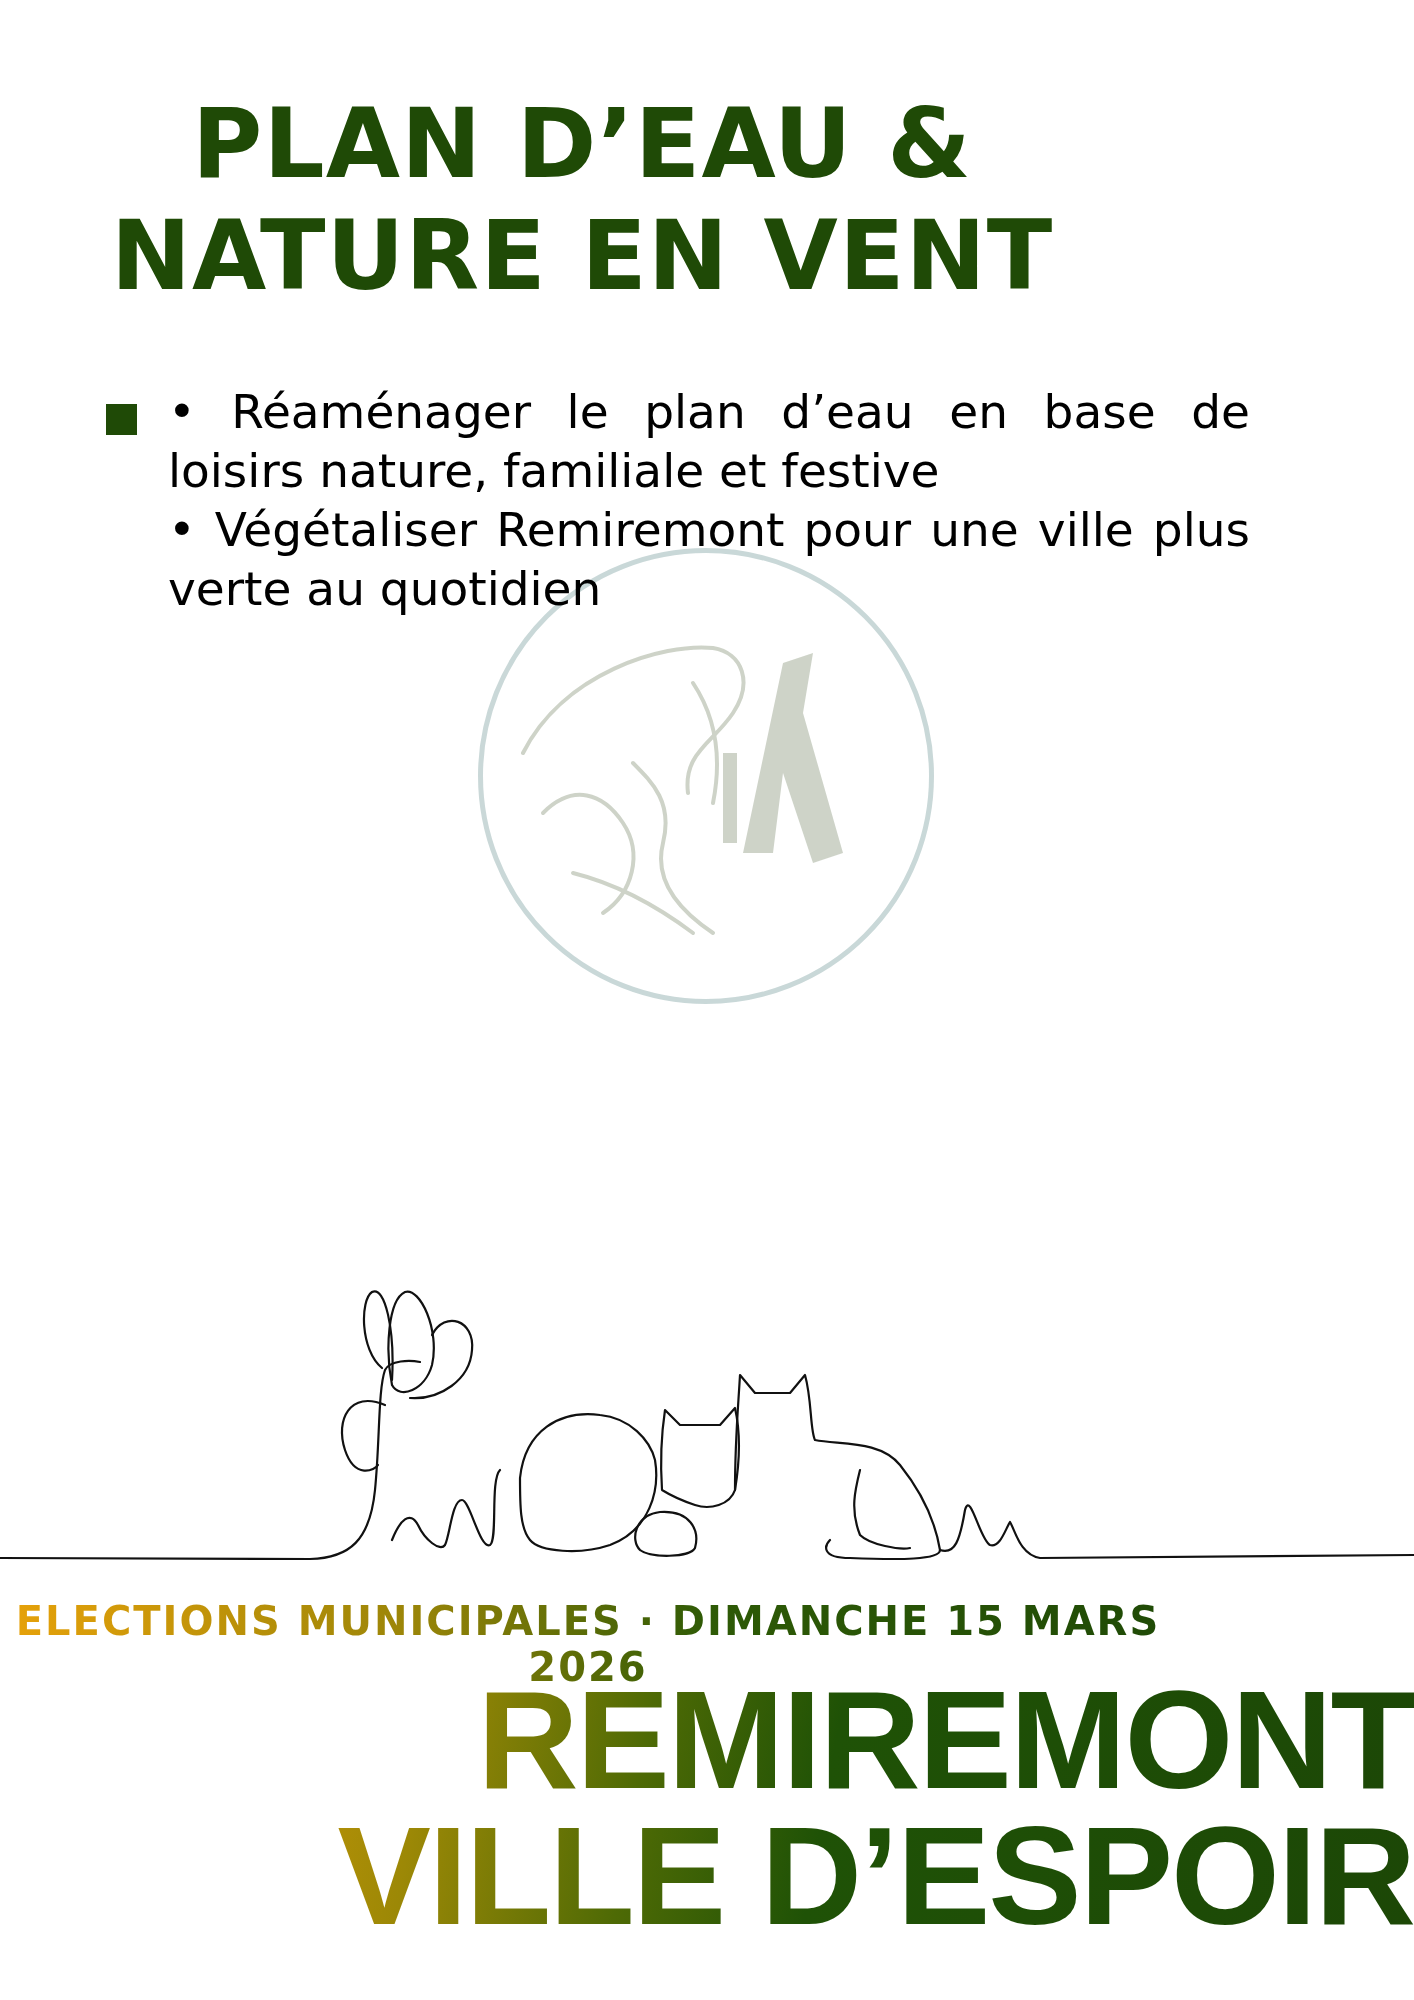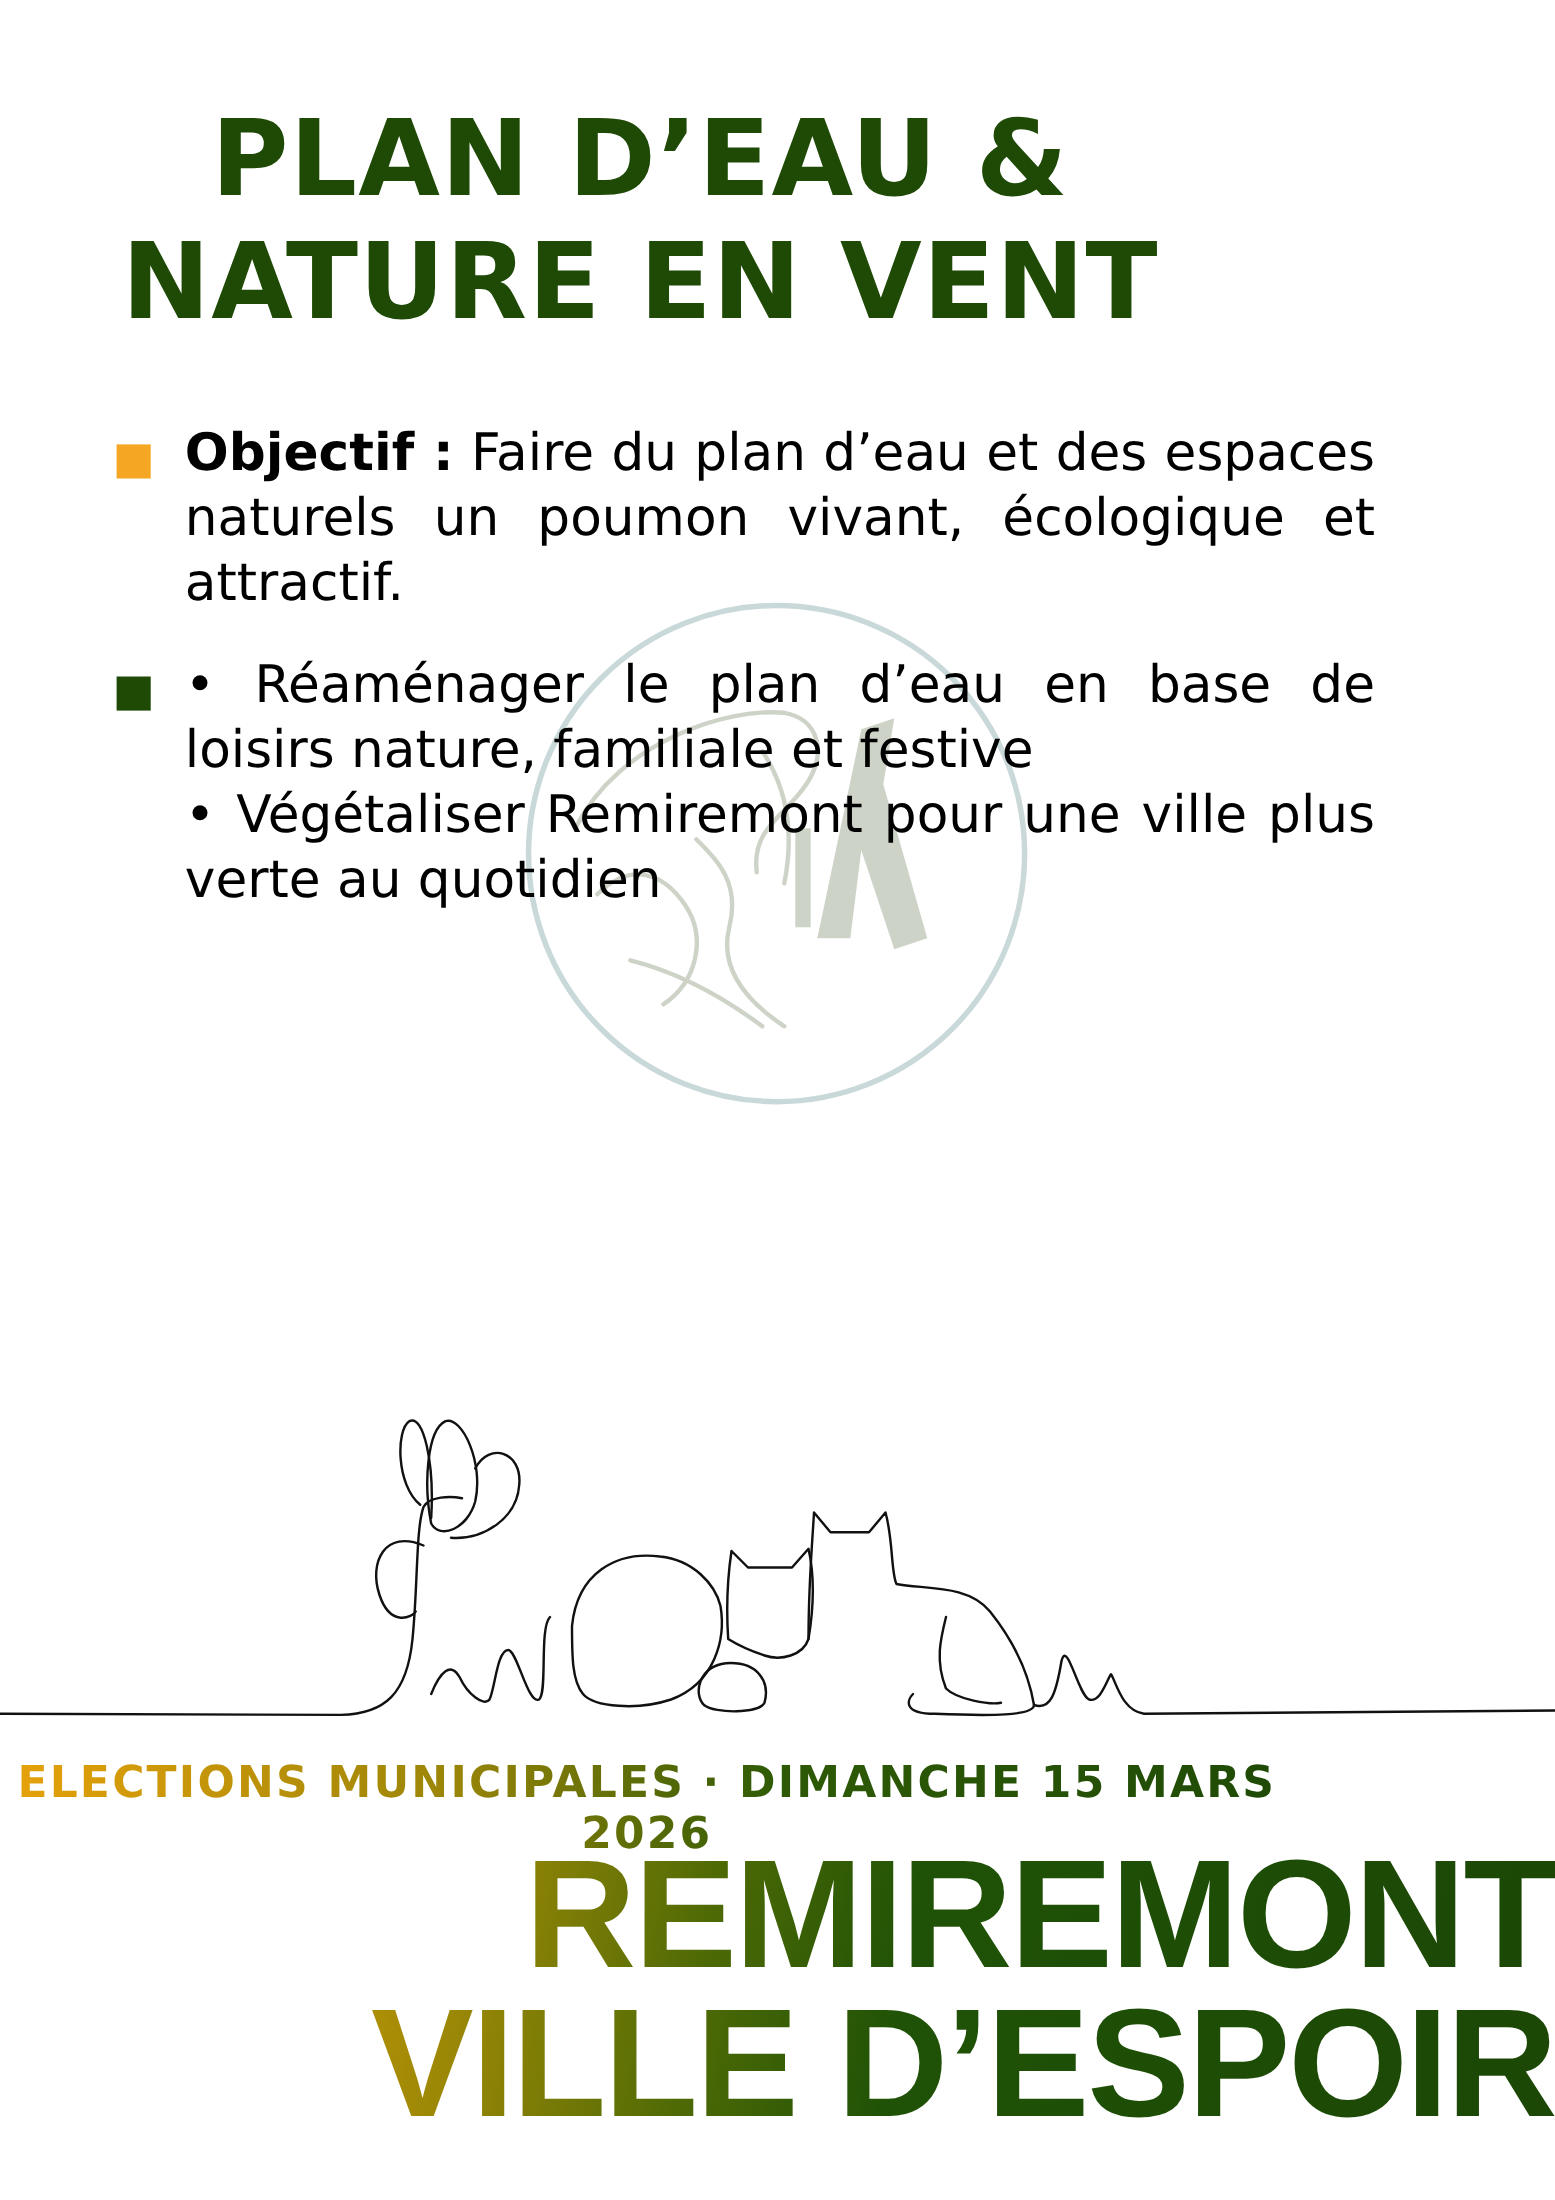--- a/index.html
+++ b/index.html
@@ -71,24 +71,20 @@
     </g>
     <g fill="#c9cfc3">
       <path d="M300 110 L330 100 L320 160 L360 300 L330 310 L300 220 L290 300 L260 300 Z"></path>
       <rect x="240" y="200" width="14" height="90"></rect>
     </g>
   </svg>
 </div>
 
 <div class="content">
   <div class="section">
-    <span class="bullet-square" style="background:#f5a623;"></span>
-    <p class="para"><b>Objectif :</b><span> Faire du plan d’eau et des espaces naturels un poumon vivant, écologique et attractif.</span></p>
-  </div>
-  <div class="section">
     <span class="bullet-square" style="background:#1f4a06;"></span>
     <p class="para item">• Réaménager le plan d’eau en base de loisirs nature, familiale et festive</p>
     <p class="para item">• Végétaliser Remiremont pour une ville plus verte au quotidien</p>
   </div>
 </div>
 
 <svg class="doodle" viewBox="0 0 1414 290">
   <g fill="none" stroke="#111" stroke-width="2.2" stroke-linecap="round" stroke-linejoin="round">
     <path d="M0 268 L310 269 C350 268 370 250 375 200 C380 150 378 100 385 80 C390 70 410 70 420 72"></path>
     <path d="M382 78 C360 60 360 10 372 2 C385 -5 395 40 392 90"></path>

